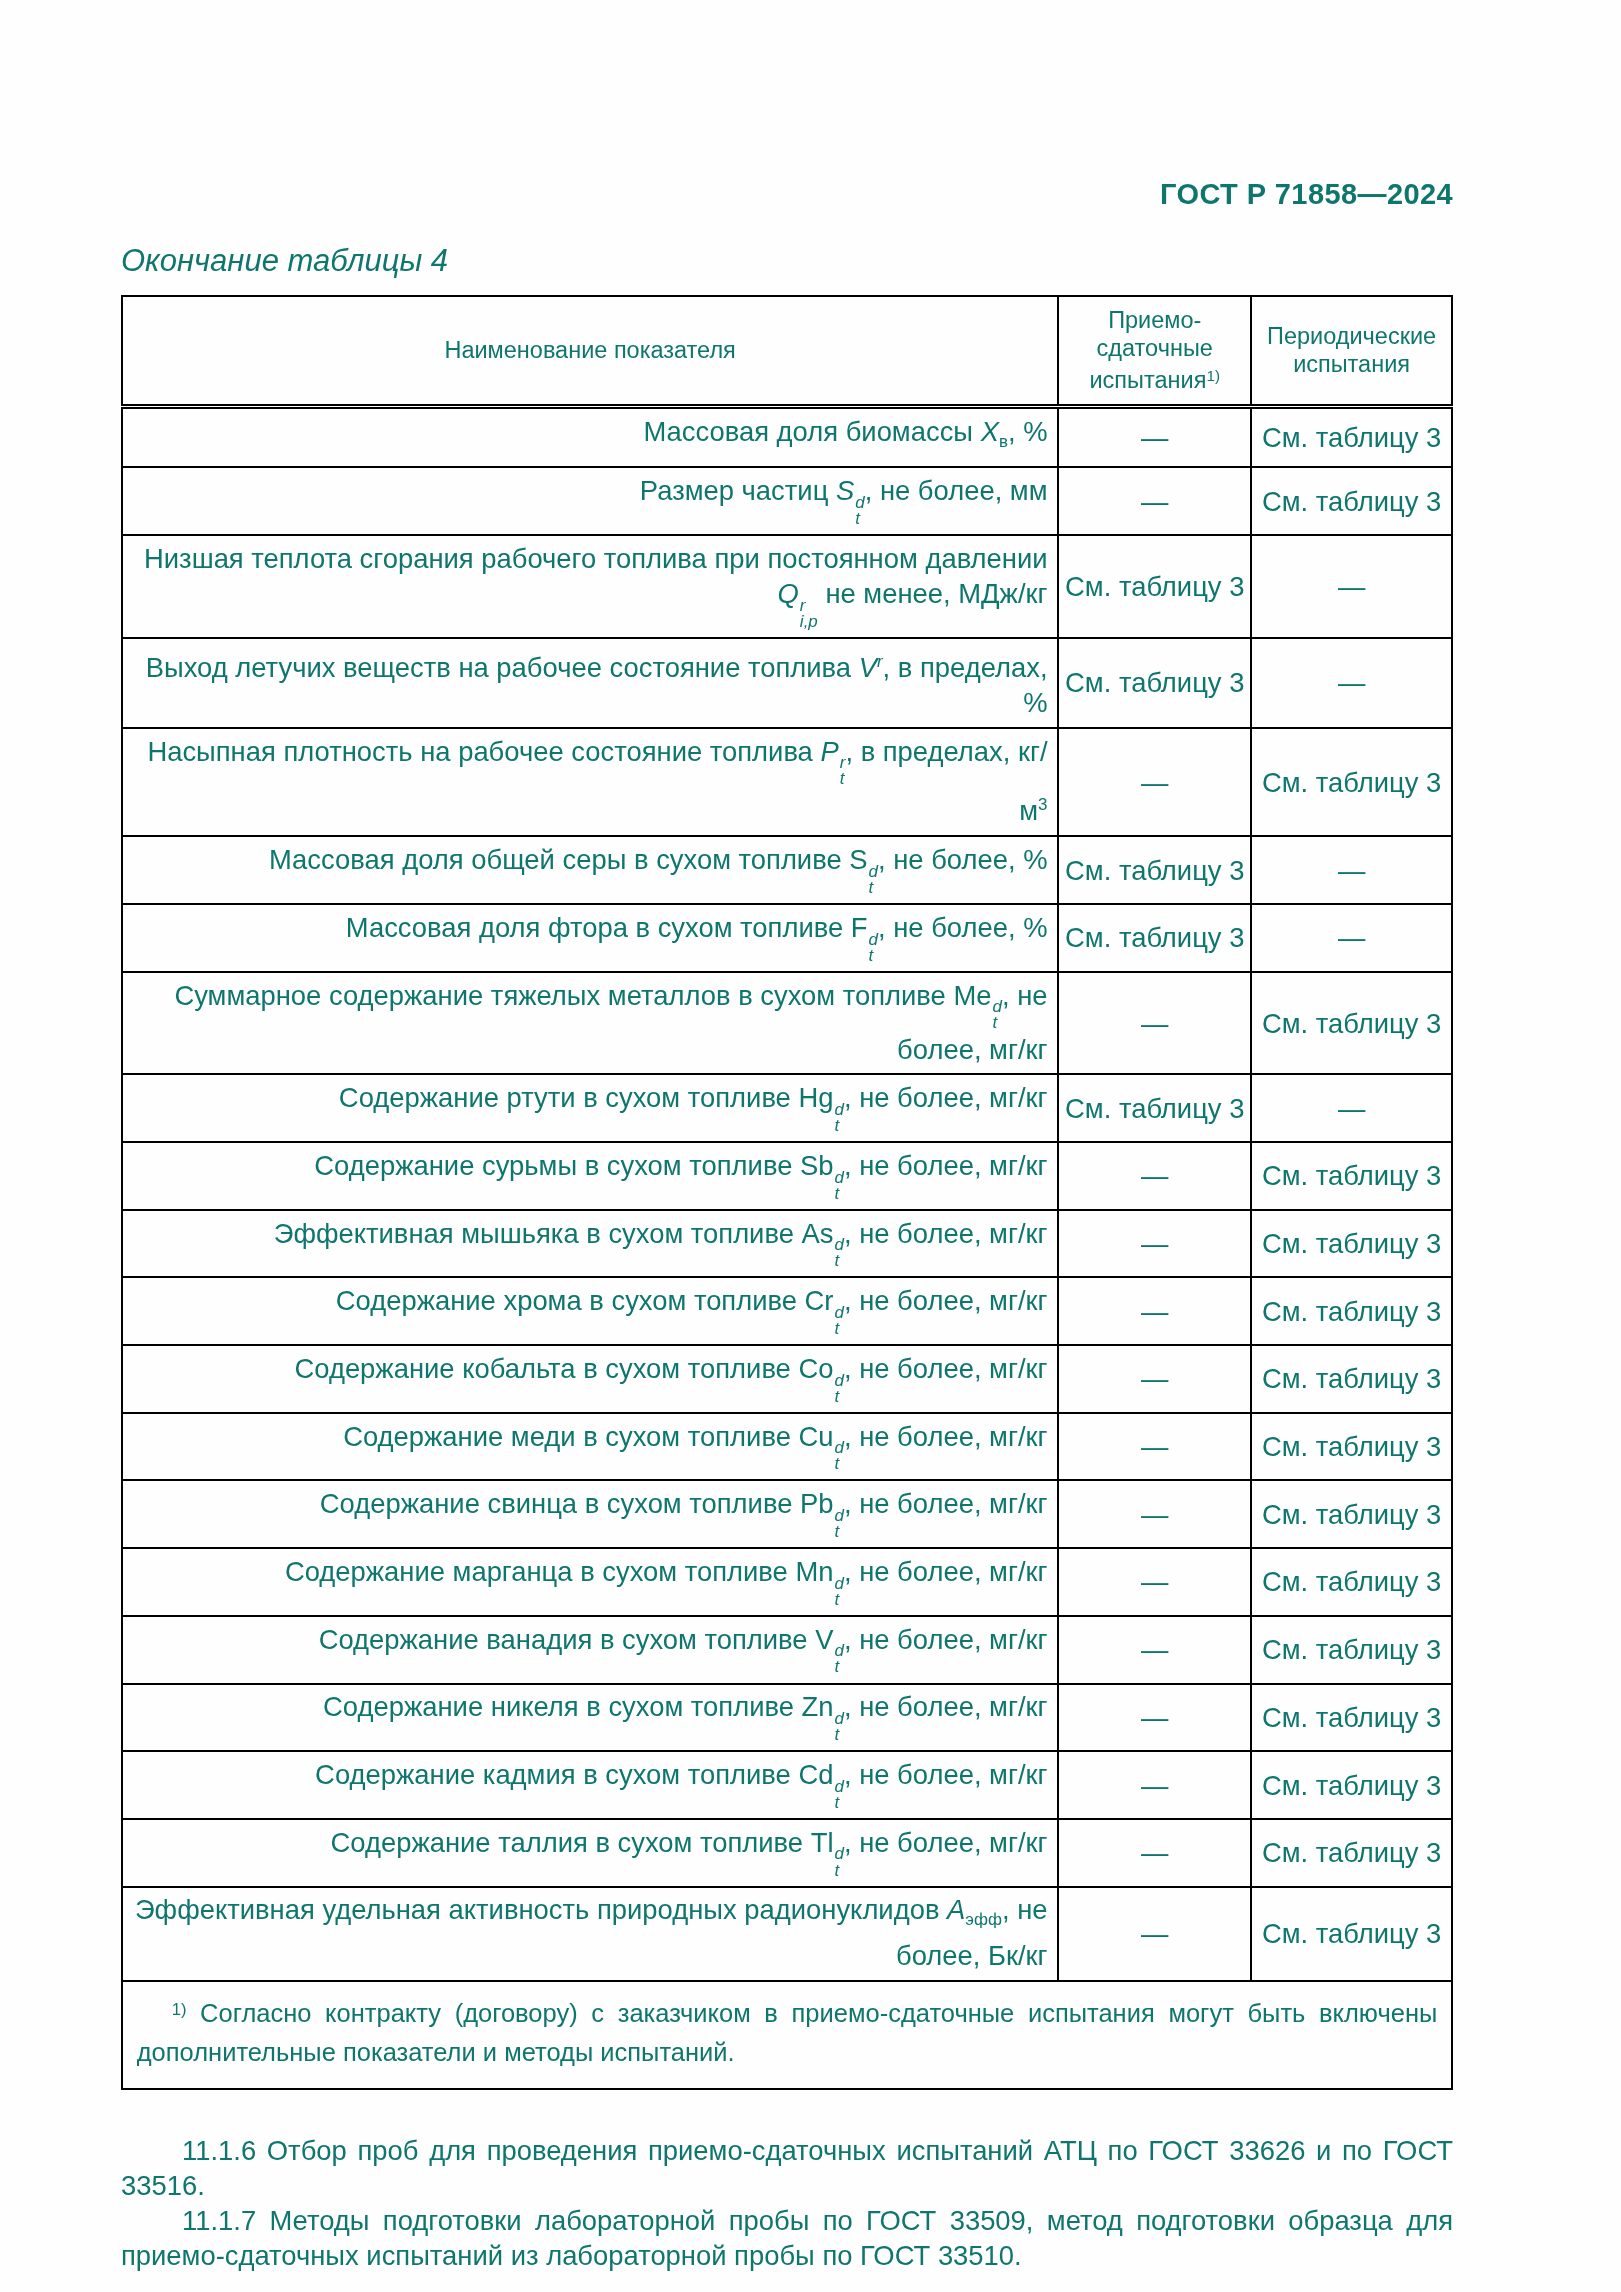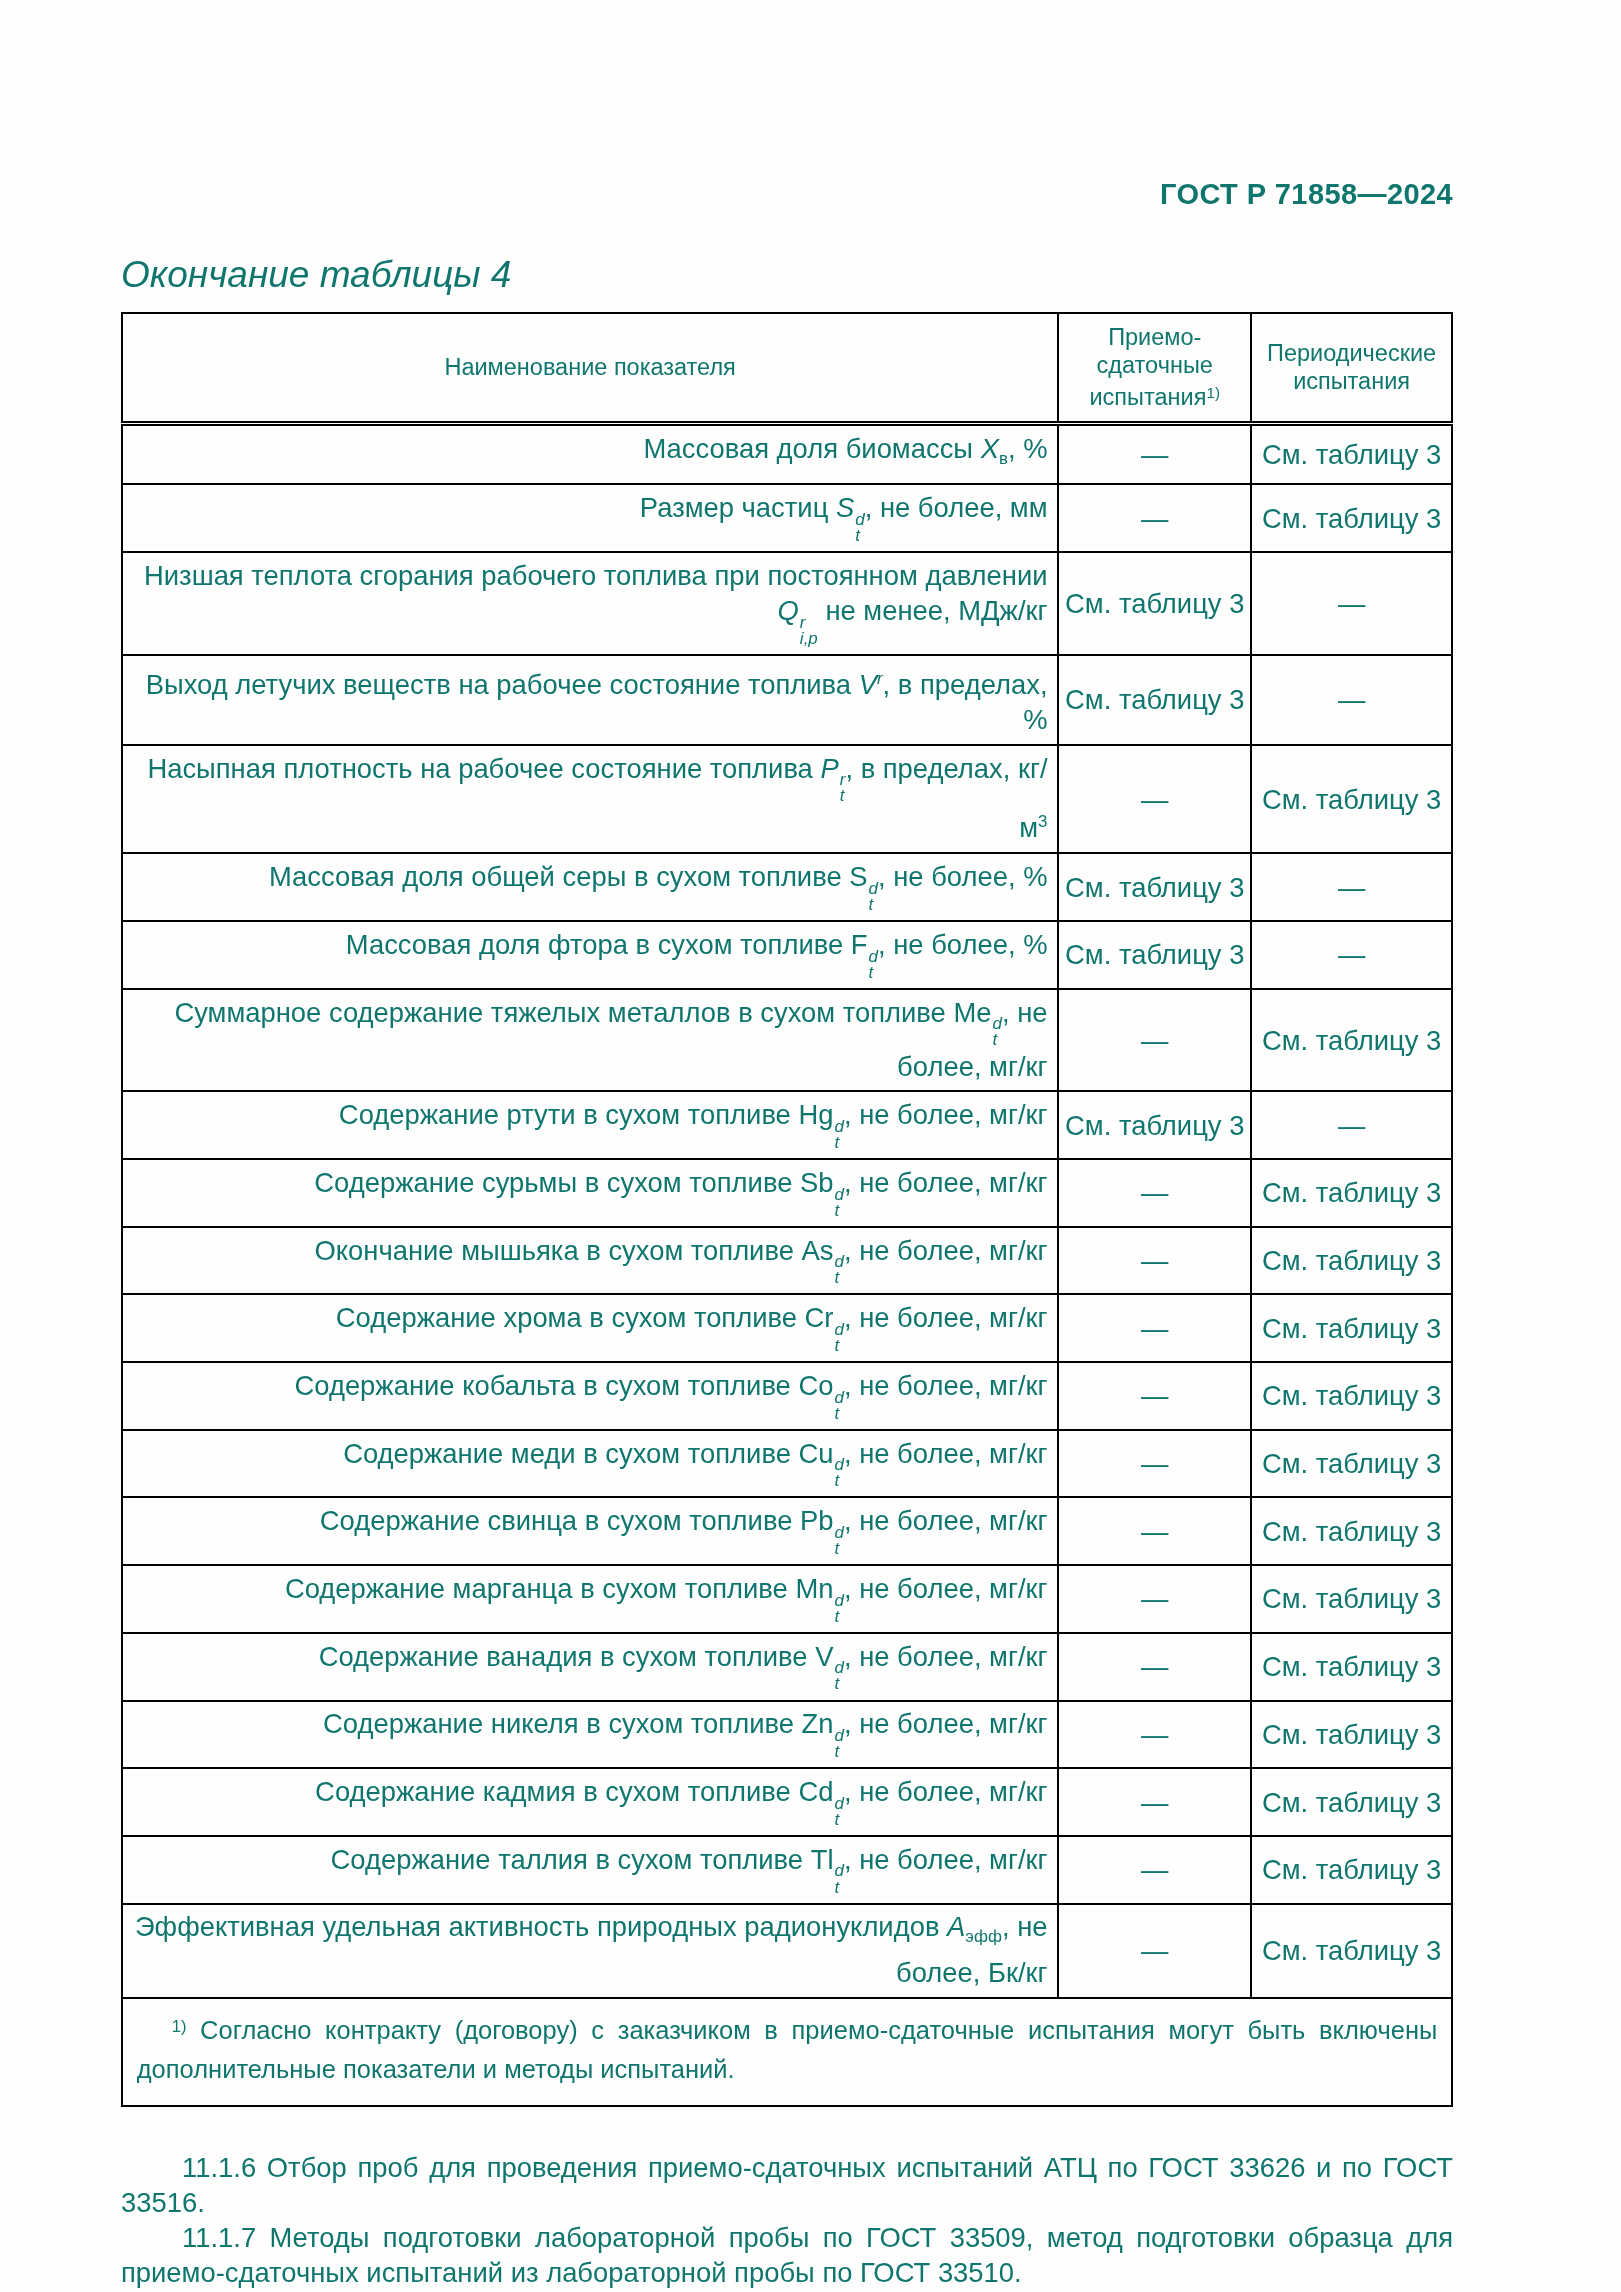--- a/index.html
+++ b/index.html
@@ -3,21 +3,21 @@
 <meta charset="utf-8">
 <style>
   html,body { margin:0; padding:0; background:#ffffff; }
   .page {
     position:relative; width:1621px; height:2293px; background:#fefefe;
     font-family:"Liberation Sans", sans-serif; color:#0f766e; overflow:hidden;
   }
   .content { position:absolute; left:121px; top:0; width:1332px; }
 
   .doc-code { margin-top:178px; text-align:right; font-weight:700; font-size:29px; letter-spacing:0.4px; }
-  .caption  { margin-top:43px; font-style:italic; font-size:37px; }
+  .caption  { margin-top:32px; font-style:italic; font-size:31px; }
 
   table.spec { margin-top:15.7px; width:100%; border-collapse:collapse; border:2.9px solid #000; table-layout:fixed; }
   .spec th {
     font-weight:400; font-size:23.5px; line-height:28px; text-align:center; vertical-align:middle;
     border:2px solid #000; border-bottom:5.9px double #000; padding:9.8px 5.9px;
   }
   .spec td {
     border:2px solid #000; font-size:27.4px; line-height:35px; vertical-align:middle;
   }
   td.c-name { text-align:right; padding:4.9px 9.8px 6.9px 11.8px; }
@@ -133,21 +133,21 @@
           </tr>
           <tr class="data-row">
             <td class="c-name"><span>Содержание сурьмы в сухом топливе Sb</span><span class="ss">
                 <span class="top">d</span>
                 <span class="bot">t</span>
               </span><span>, не более, мг/кг</span></td>
             <td class="c-val">—</td>
             <td class="c-val">См. таблицу 3</td>
           </tr>
           <tr class="data-row">
-            <td class="c-name"><span>Окончание мышьяка в сухом топливе As</span><span class="ss">
+            <td class="c-name"><span>Эффективная мышьяка в сухом топливе As</span><span class="ss">
                 <span class="top">d</span>
                 <span class="bot">t</span>
               </span><span>, не более, мг/кг</span></td>
             <td class="c-val">—</td>
             <td class="c-val">См. таблицу 3</td>
           </tr>
           <tr class="data-row">
             <td class="c-name"><span>Содержание хрома в сухом топливе Cr</span><span class="ss">
                 <span class="top">d</span>
                 <span class="bot">t</span>

